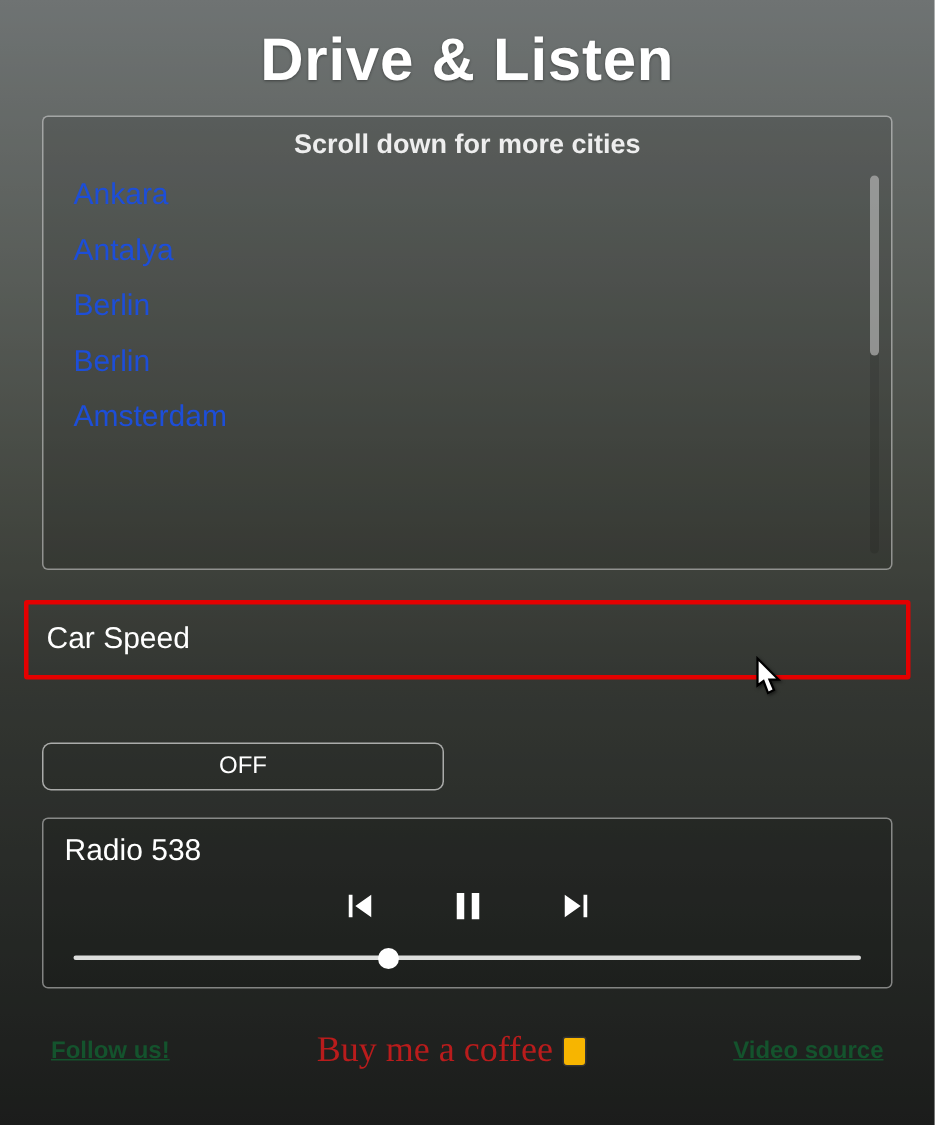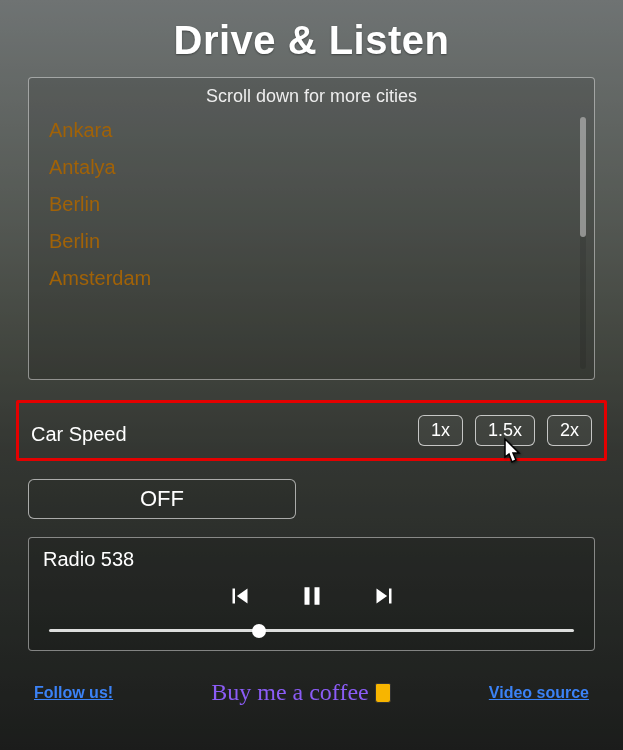--- a/index.html
+++ b/index.html
@@ -29,34 +29,34 @@
   }
   .panel {
     border: 1px solid rgba(255,255,255,0.45);
     border-radius: 4px;
     background: rgba(0,0,0,0.12);
   }
   .city-panel { padding: 6px 6px 6px 6px; margin-bottom: 20px; }
   .city-header {
     text-align: center;
     font-size: 18px;
-    font-weight: 400;
+    font-weight: 700;
     padding: 2px 0 6px 0;
     color: #eee;
   }
   .city-list {
     position: relative;
     height: 260px;
     overflow: hidden;
     padding-right: 10px;
   }
   .city-item {
     padding: 6px 14px;
     font-size: 20px;
-    color: #a16207;
+    color: #1d4ed8;
     cursor: pointer;
     border-radius: 4px;
     margin: 0 0 2px 0;
   }
   .city-item.selected {
     background: rgba(255,255,255,0.45);
     border: 1px solid rgba(255,255,255,0.7);
     color: #fff;
   }
   .scrollbar-track {
@@ -69,21 +69,21 @@
   .scrollbar-thumb {
     position: absolute;
     right: 2px; top: 4px;
     width: 6px; height: 120px;
     background: rgba(200,200,200,0.6);
     border-radius: 3px;
   }
 
   .row {
     display: flex;
-    align-items: flex-end;
+    align-items: flex-start;
     justify-content: space-between;
     margin-bottom: 18px;
   }
   .row-label {
     font-size: 20px;
     font-weight: 500;
     color: #fff;
   }
   .speed-row {
     border: 3px solid #e40000;
@@ -106,24 +106,25 @@
     text-align: center;
     cursor: pointer;
   }
   .noise-row { padding: 0 0; }
   .toggle {
     border: 1.5px solid rgba(255,255,255,0.6);
     border-radius: 6px;
     width: 268px;
     text-align: center;
     padding: 6px 0;
-    font-size: 22px;
+    font-size: 16px;
     color: #fff;
     cursor: pointer;
     background: rgba(0,0,0,0.05);
+    margin-top: 24px;
   }
 
   .radio-panel {
     padding: 10px 14px 18px 14px;
     margin-top: 4px;
   }
   .radio-name {
     text-align: left;
     font-size: 20px;
     font-weight: 500;
@@ -160,31 +161,31 @@
   }
 
   .footer {
     display: flex;
     justify-content: space-between;
     align-items: center;
     margin-top: 28px;
     padding: 0 6px;
   }
   .footer a {
-    color: #3b82f6;
+    color: #14532d;
     font-size: 16px;
     font-weight: 600;
     text-decoration: underline;
     cursor: pointer;
   }
   .coffee {
     display: flex; align-items: center; gap: 6px;
     font-family: 'Brush Script MT', cursive;
     font-size: 24px;
-    color: #8b5cf6;
+    color: #b91c1c;
     cursor: pointer;
   }
   .coffee-cup {
     width: 16px; height: 20px;
     background: #f7b500;
     border-radius: 2px 2px 3px 3px;
     position: relative;
     border: 1px solid #333;
   }
 
@@ -210,25 +211,20 @@
       <div class="city-item">Berlin</div>
       <div class="city-item">Berlin</div>
       <div class="city-item">Amsterdam</div>
       <div class="scrollbar-track"></div>
       <div class="scrollbar-thumb"></div>
     </div>
   </div>
 
   <div class="row speed-row">
     <div class="row-label">Car Speed</div>
-    <div class="speed-buttons">
-      <div class="speed-btn">1x</div>
-      <div class="speed-btn">1.5x</div>
-      <div class="speed-btn">2x</div>
-    </div>
     <div class="cursor-pointer" style="left:478px; top:34px;">
       <svg viewBox="0 0 28 32">
         <path d="M8 2 L8 20 L12 17 L15 25 L19 23 L16 16 L22 16 Z" fill="#fff" stroke="#000" stroke-width="1.5"></path>
       </svg>
     </div>
   </div>
 
   <div class="row noise-row">
     <div class="toggle">OFF</div>
   </div>

